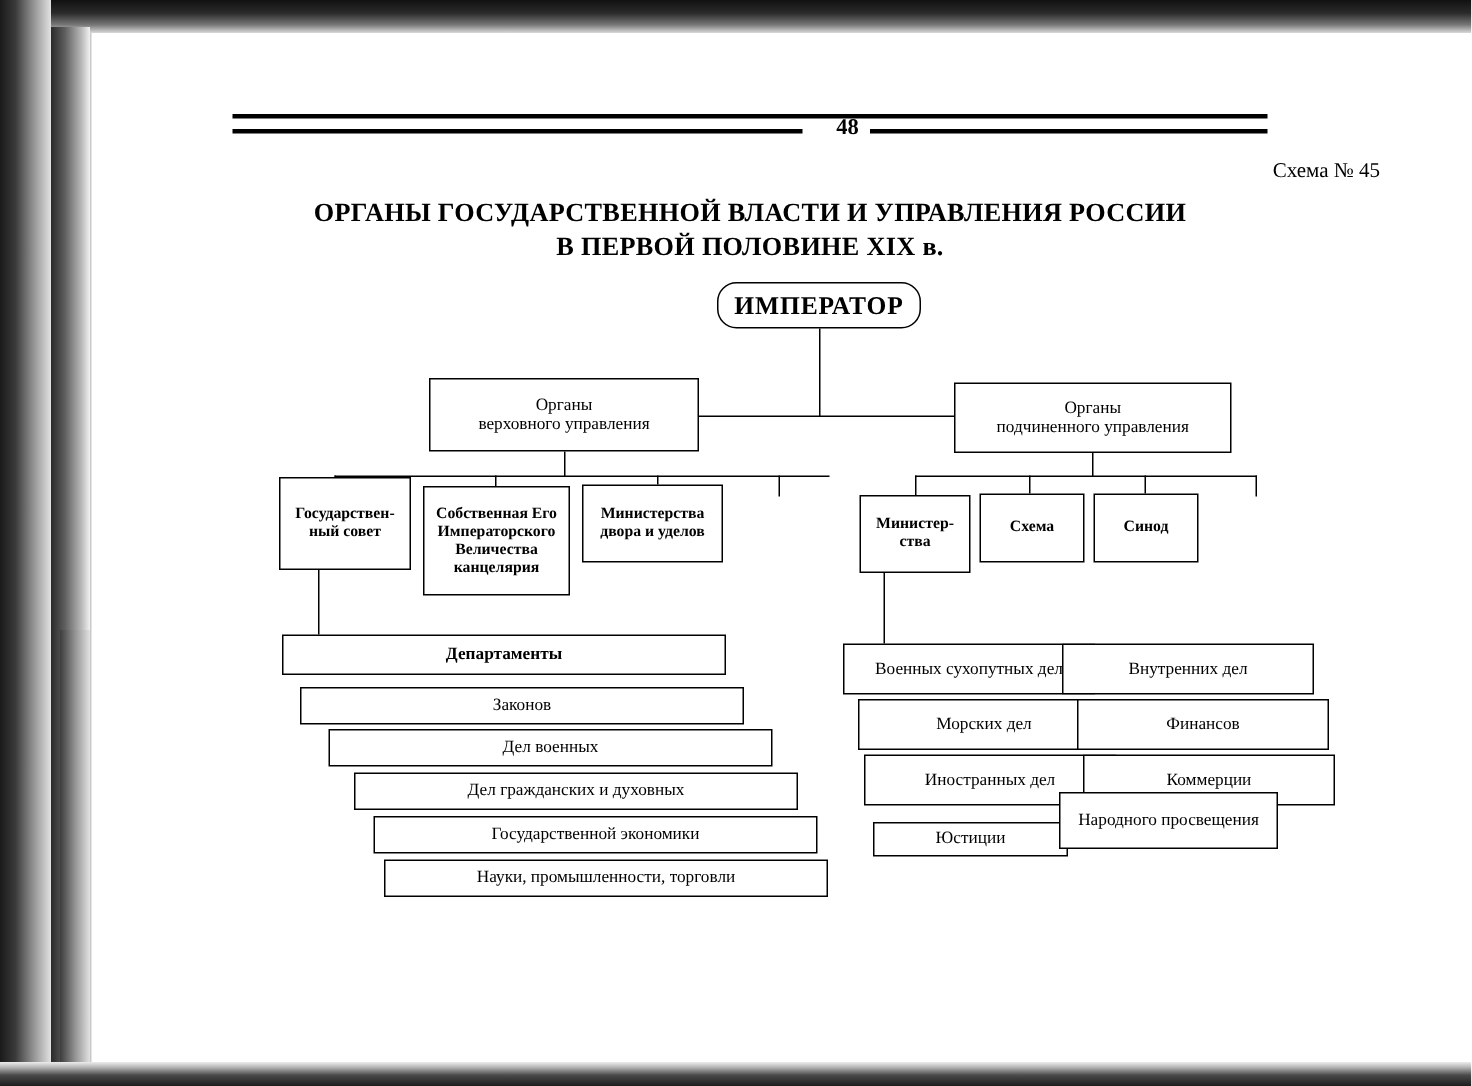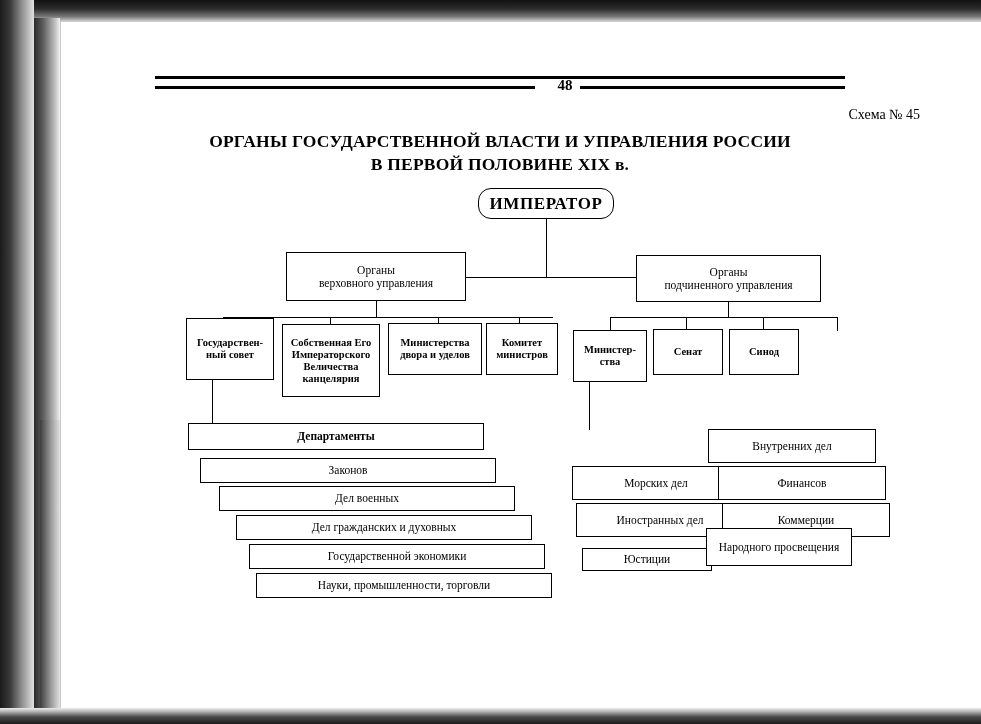--- a/index.html
+++ b/index.html
@@ -174,54 +174,51 @@
     <span>Императорского</span>
     <span>Величества</span>
     <span>канцелярия</span>
   </div>
 
   <div class="box bold small" style="left:388px; top:323px; width:94px; height:52px; flex-direction:column;">
     <span>Министерства</span>
     <span>двора и уделов</span>
   </div>
 
-  <div class="box bold small" style="left:486px; top:323px; width:72px; height:52px; flex-direction:column;">
-    <span>Комитет</span>
-    <span>министров</span>
-  </div>
 
   <div class="line vline" style="left:728px; top:302px; height:16px;"></div>
   <div class="line hline" style="left:610px; top:317px; width:228px;"></div>
   <div class="line vline" style="left:610px; top:317px; height:14px;"></div>
   <div class="line vline" style="left:686px; top:317px; height:14px;"></div>
   <div class="line vline" style="left:763px; top:317px; height:14px;"></div>
   <div class="line vline" style="left:837px; top:317px; height:14px;"></div>
 
   <div class="box bold small" style="left:573px; top:330px; width:74px; height:52px; flex-direction:column;">
     <span>Министер-</span>
     <span>ства</span>
   </div>
 
-  <div class="box bold small" style="left:653px; top:329px; width:70px; height:46px;">Сенат</div>
+  <div class="box bold small" style="left:653px; top:329px; width:70px; height:46px;">Схема</div>
 
   <div class="box bold small" style="left:729px; top:329px; width:70px; height:46px;">Синод</div>
 
 
   <div class="line vline" style="left:212px; top:380px; height:44px;"></div>
 
   <div class="box bold" style="left:188px; top:423px; width:296px; height:27px;">Департаменты</div>
 
   <div class="box" style="left:200px; top:458px; width:296px; height:25px;">Законов</div>
   <div class="box" style="left:219px; top:486px; width:296px; height:25px;">Дел военных</div>
   <div class="box" style="left:236px; top:515px; width:296px; height:25px;">Дел гражданских и духовных</div>
   <div class="box" style="left:249px; top:544px; width:296px; height:25px;">Государственной экономики</div>
   <div class="box" style="left:256px; top:573px; width:296px; height:25px;">Науки, промышленности, торговли</div>
 
   <div class="line vline" style="left:589px; top:382px; height:48px;"></div>
 
+  <div class="box" style="left:562px; top:429px; width:168px; height:34px;">Военных сухопутных дел</div>
   <div class="box" style="left:708px; top:429px; width:168px; height:34px;">Внутренних дел</div>
 
   <div class="box" style="left:572px; top:466px; width:168px; height:34px;">Морских дел</div>
   <div class="box" style="left:718px; top:466px; width:168px; height:34px;">Финансов</div>
 
   <div class="box" style="left:576px; top:503px; width:168px; height:34px;">Иностранных дел</div>
   <div class="box" style="left:722px; top:503px; width:168px; height:34px;">Коммерции</div>
 
   <div class="box" style="left:582px; top:548px; width:130px; height:23px;">Юстиции</div>
   <div class="box" style="left:706px; top:528px; width:146px; height:38px;">Народного просвещения</div>

